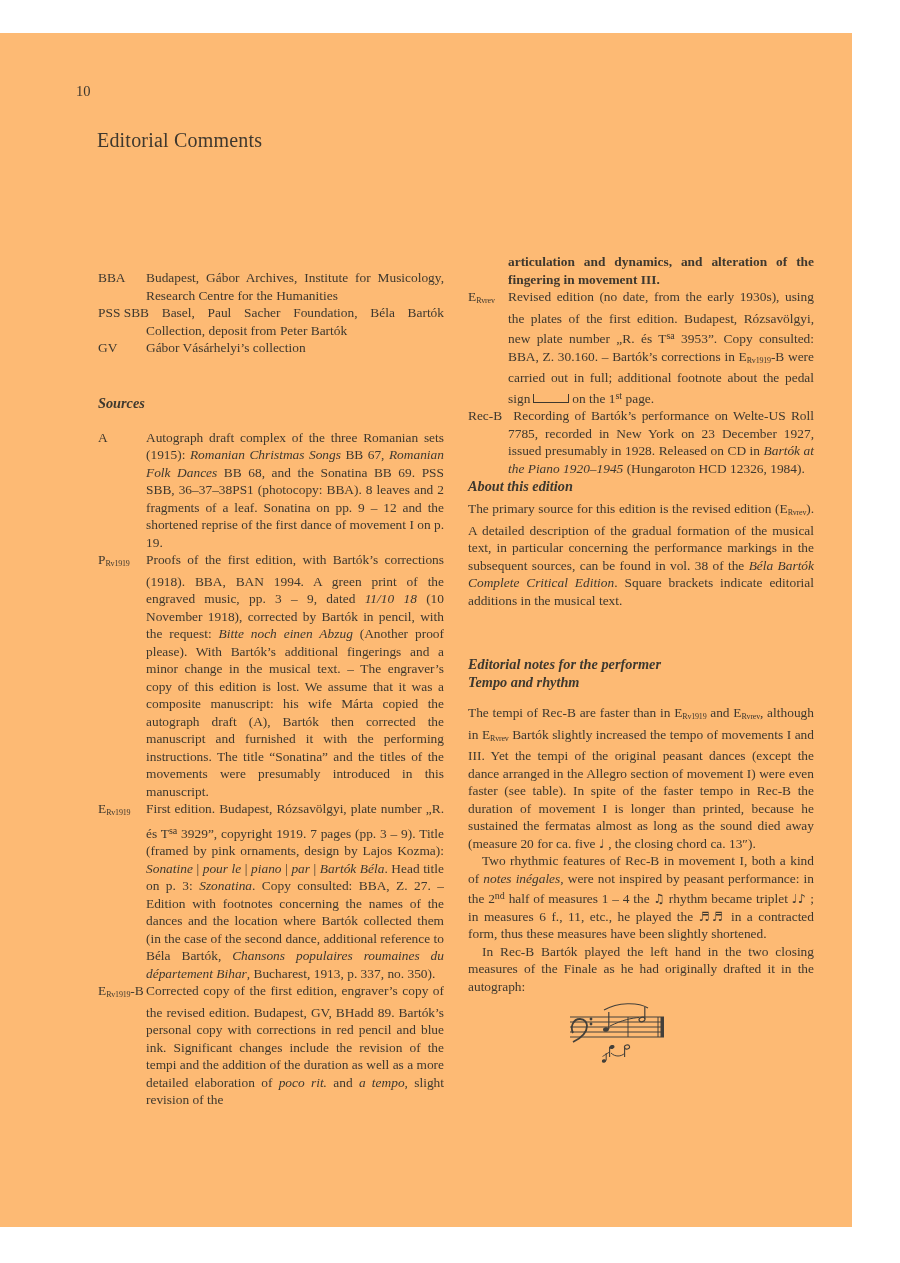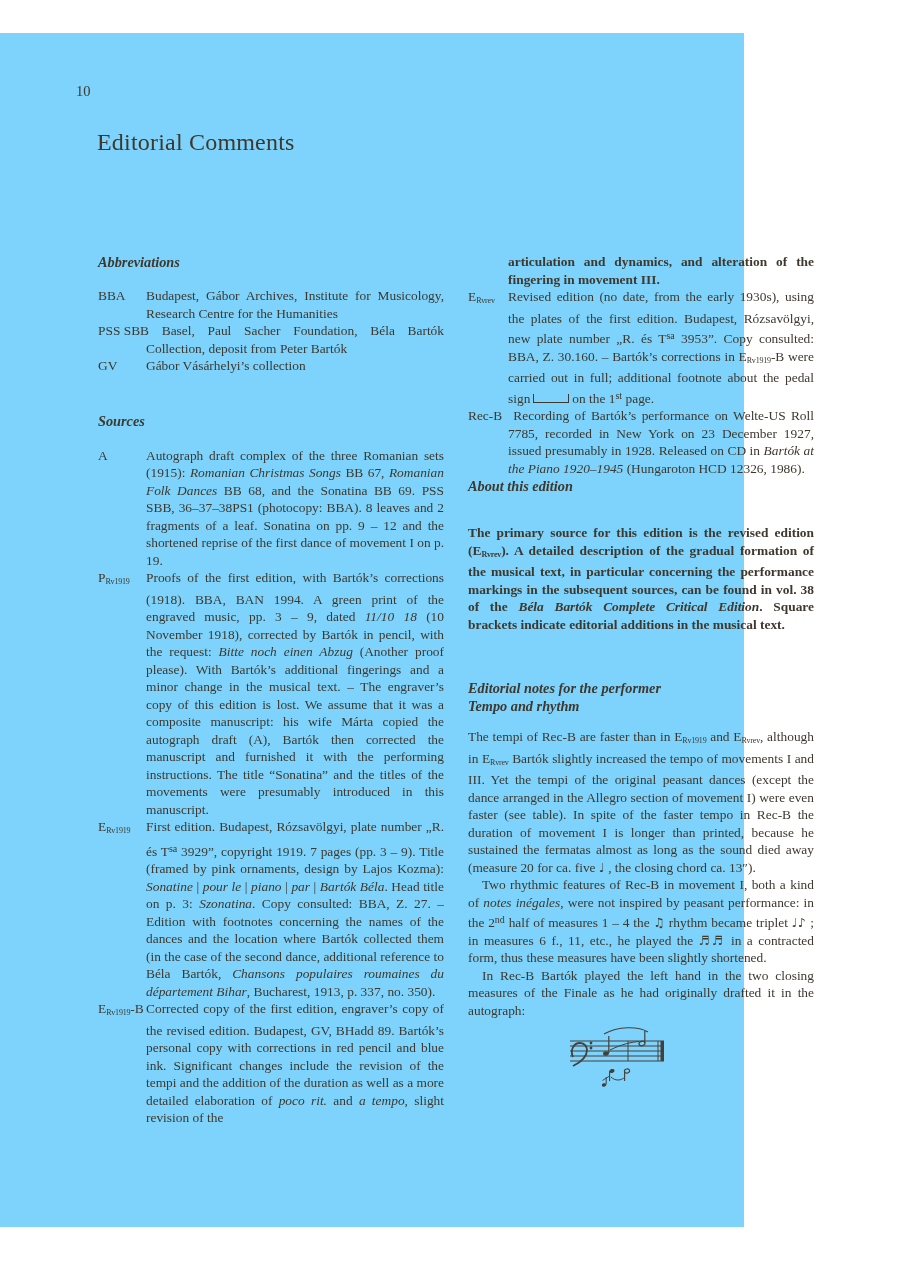--- a/index.html
+++ b/index.html
@@ -2,41 +2,41 @@
 <html lang="en"><head>
 <meta charset="utf-8">
 <style>
   html,body{margin:0;padding:0;}
   body{
     width:900px;height:1263px;background:#ffffff;position:relative;
     font-family:"Liberation Serif","DejaVu Serif",serif;color:#3e382e;
     -webkit-font-smoothing:antialiased;
   }
   .sheet{
-    position:absolute;left:0;top:33px;width:744px;height:1194px;
-    background:#7dd3fc;
+    position:absolute;left:0;top:33px;width:852px;height:1194px;
+    background:#fdba74;
   }
   .page-number{position:absolute;left:76px;top:50px;font-size:14.5px;}
-  .doc-title{position:absolute;left:97px;top:96px;font-size:24px;letter-spacing:.2px;}
+  .doc-title{position:absolute;left:97px;top:96px;font-size:20px;letter-spacing:.2px;}
   .col{position:absolute;top:220px;width:346px;font-size:13.4px;line-height:17.5px;}
   .col-left{left:98px;}
   .col-right{left:468px;}
   .section-heading{font-size:14.3px;font-style:italic;font-weight:600;line-height:18px;margin:0;}
   .heading-line{display:block;}
   p{margin:0;}
   .entry{padding-left:48px;text-indent:-48px;text-align:justify;}
   .entry-label{display:inline-block;min-width:48px;text-indent:0;vertical-align:baseline;}
   .col-right .entry{padding-left:40px;text-indent:-40px;}
   .col-right .entry-label{min-width:40px;}
   .abbrev-list{margin-top:16px;}
   .sources-heading{margin-top:37px;}
   .sources-list{margin-top:17px;}
   .continuation{padding-left:40px;text-align:justify;font-weight:bold;}
   .about-heading{}
-  .about-body{margin-top:29px;text-align:justify;font-weight:bold;}
+  .about-body{margin-top:5px;text-align:justify;}
   .performer-heading{margin-top:46px;}
   .performer-body{margin-top:13px;}
   .para{text-align:justify;}
   .para.indent{text-indent:14px;}
   .music{margin:8px 0 0 92px;}
   
   .run-i{font-style:italic;}
   .run-sub{font-size:8px;vertical-align:-2px;letter-spacing:-.2px;}
   .run-sup{font-size:10px;vertical-align:4px;}
   .run-note{font-family:"DejaVu Sans",sans-serif;font-size:12.5px;}
@@ -49,21 +49,20 @@
 </head>
 <body>
 
 <div class="sheet">
 
   <div class="page-number">10</div>
   <h1 class="doc-title" style="font-weight:normal;margin:0;">Editorial Comments</h1>
 
   <div class="col col-left">
 
-    <h2 class="section-heading">Abbreviations</h2>
 
     <div class="abbrev-list">
       <p class="entry"><span class="entry-label"><span>BBA</span></span><span><span>Budapest, Gábor Archives, Institute for Musicology, Research Centre for the Humanities</span></span></p>
       <p class="entry"><span class="entry-label"><span>PSS SBB</span></span><span><span> Basel, Paul Sacher Foundation, Béla Bartók Collection, deposit from Peter Bartók</span></span></p>
       <p class="entry"><span class="entry-label"><span>GV</span></span><span><span>Gábor Vásárhelyi’s collection</span></span></p>
     </div>
 
     <h2 class="section-heading sources-heading">Sources</h2>
 
     <div class="sources-list">
@@ -74,21 +73,21 @@
     </div>
 
   </div>
 
   <div class="col col-right">
 
     <p class="continuation"><span>articulation and dynamics, and alteration of the fingering in movement III.</span></p>
 
     <div>
       <p class="entry"><span class="entry-label"><span>E</span><span class="run-sub">Rvrev</span></span><span><span>Revised edition (no date, from the early 1930s), using the plates of the first edition. Budapest, Rózsavölgyi, new plate number „R. és T</span><span class="run-sup">sa</span><span> 3953”. Copy consulted: BBA, Z. 30.160. – Bartók’s corrections in E</span><span class="run-sub">Rv1919</span><span>-B were carried out in full; additional footnote about the pedal sign</span><span class="run-pedal"></span><span>on the 1</span><span class="run-sup">st</span><span> page.</span></span></p>
-      <p class="entry"><span class="entry-label"><span>Rec-B</span></span><span><span> Recording of Bartók’s performance on Welte-US Roll 7785, recorded in New York on 23 December 1927, issued presumably in 1928. Released on CD in </span><span class="run-i">Bartók at the Piano 1920–1945</span><span> (Hungaroton HCD 12326, 1986).</span></span></p>
+      <p class="entry"><span class="entry-label"><span>Rec-B</span></span><span><span> Recording of Bartók’s performance on Welte-US Roll 7785, recorded in New York on 23 December 1927, issued presumably in 1928. Released on CD in </span><span class="run-i">Bartók at the Piano 1920–1945</span><span> (Hungaroton HCD 12326, 1984).</span></span></p>
     </div>
 
     <h2 class="section-heading about-heading">About this edition</h2>
     <p class="para about-body"><span>The primary source for this edition is the revised edition (E</span><span class="run-sub">Rvrev</span><span>). A detailed description of the gradual formation of the musical text, in particular concerning the performance markings in the subsequent sources, can be found in vol. 38 of the </span><span class="run-i">Béla Bartók Complete Critical Edition</span><span>. Square brackets indicate editorial additions in the musical text.</span></p>
 
     <h2 class="section-heading performer-heading">
         <span class="heading-line">Editorial notes for the performer</span>
         <span class="heading-line">Tempo and rhythm</span>
       </h2>
 

